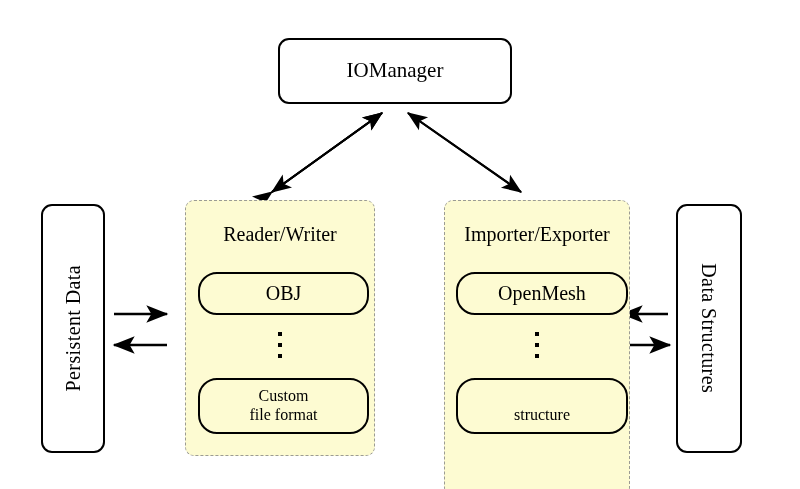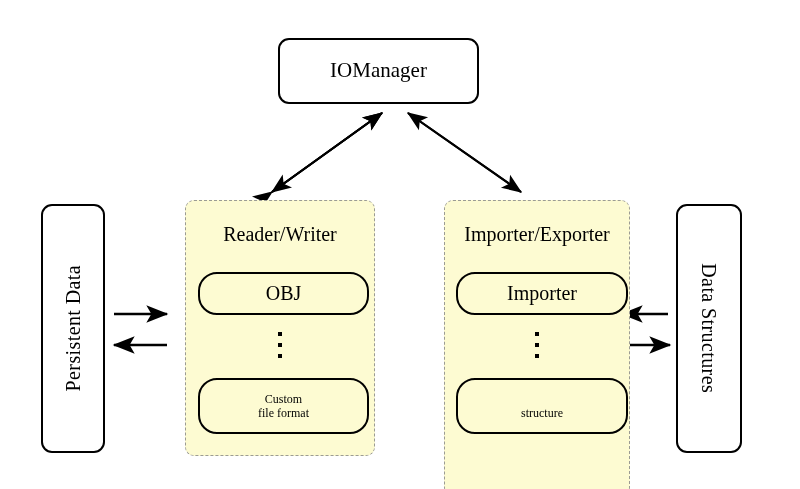--- a/index.html
+++ b/index.html
@@ -64,21 +64,21 @@
     right: 0;
     text-align: center;
     font-size: 20px;
     white-space: nowrap;
   }
 
   
   #io-manager {
     left: 278px;
     top: 38px;
-    width: 201px;
+    width: 234px;
     height: 66px;
     font-size: 21px;
   }
 
   #persistent-data {
     left: 41px;
     top: 204px;
     width: 64px;
     height: 249px;
   }
@@ -116,21 +116,21 @@
   }
 
   .inner-top {
     top: 71px;
     height: 43px;
     font-size: 20px;
   }
   .inner-bottom {
     top: 177px;
     height: 56px;
-    font-size: 12px;
+    font-size: 16px;
   }
   #group-reader-writer .inner-top,
   #group-reader-writer .inner-bottom {
     left: 12px;
     width: 171px;
   }
   #group-importer-exporter .inner-top,
   #group-importer-exporter .inner-bottom {
     left: 11px;
     width: 172px;
@@ -227,21 +227,21 @@
         <span>Custom</span><br>
         <span>file format</span>
       </span>
     </div>
   </div>
 
   <div class="group-box" id="group-importer-exporter">
     <div class="group-title" style="top:22px;">Importer/Exporter</div>
 
     <div class="node node-yellow inner-top">
-      <span>Importer</span>
+      <span>OpenMesh</span>
     </div>
 
     <div class="ellipsis-v">
       <span></span>
       <span></span>
       <span></span>
     </div>
 
     <div class="node node-yellow inner-bottom">
       <span class="two-line">

